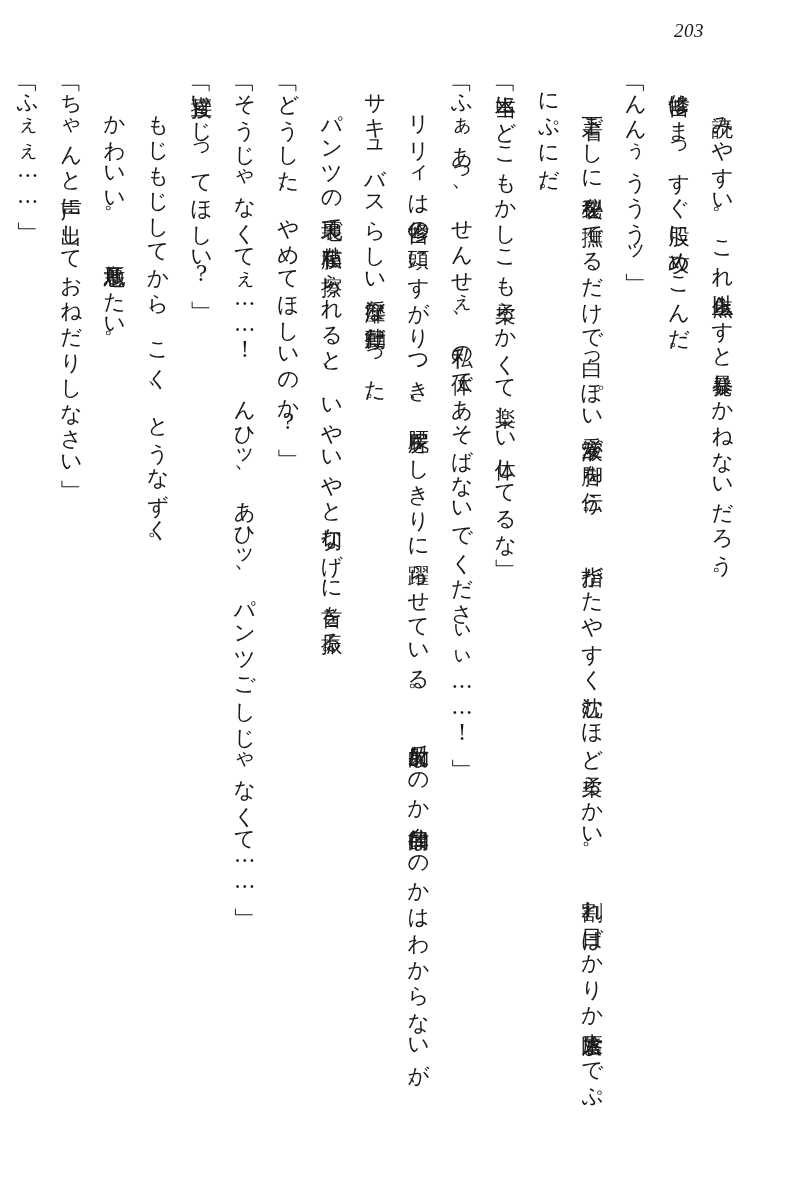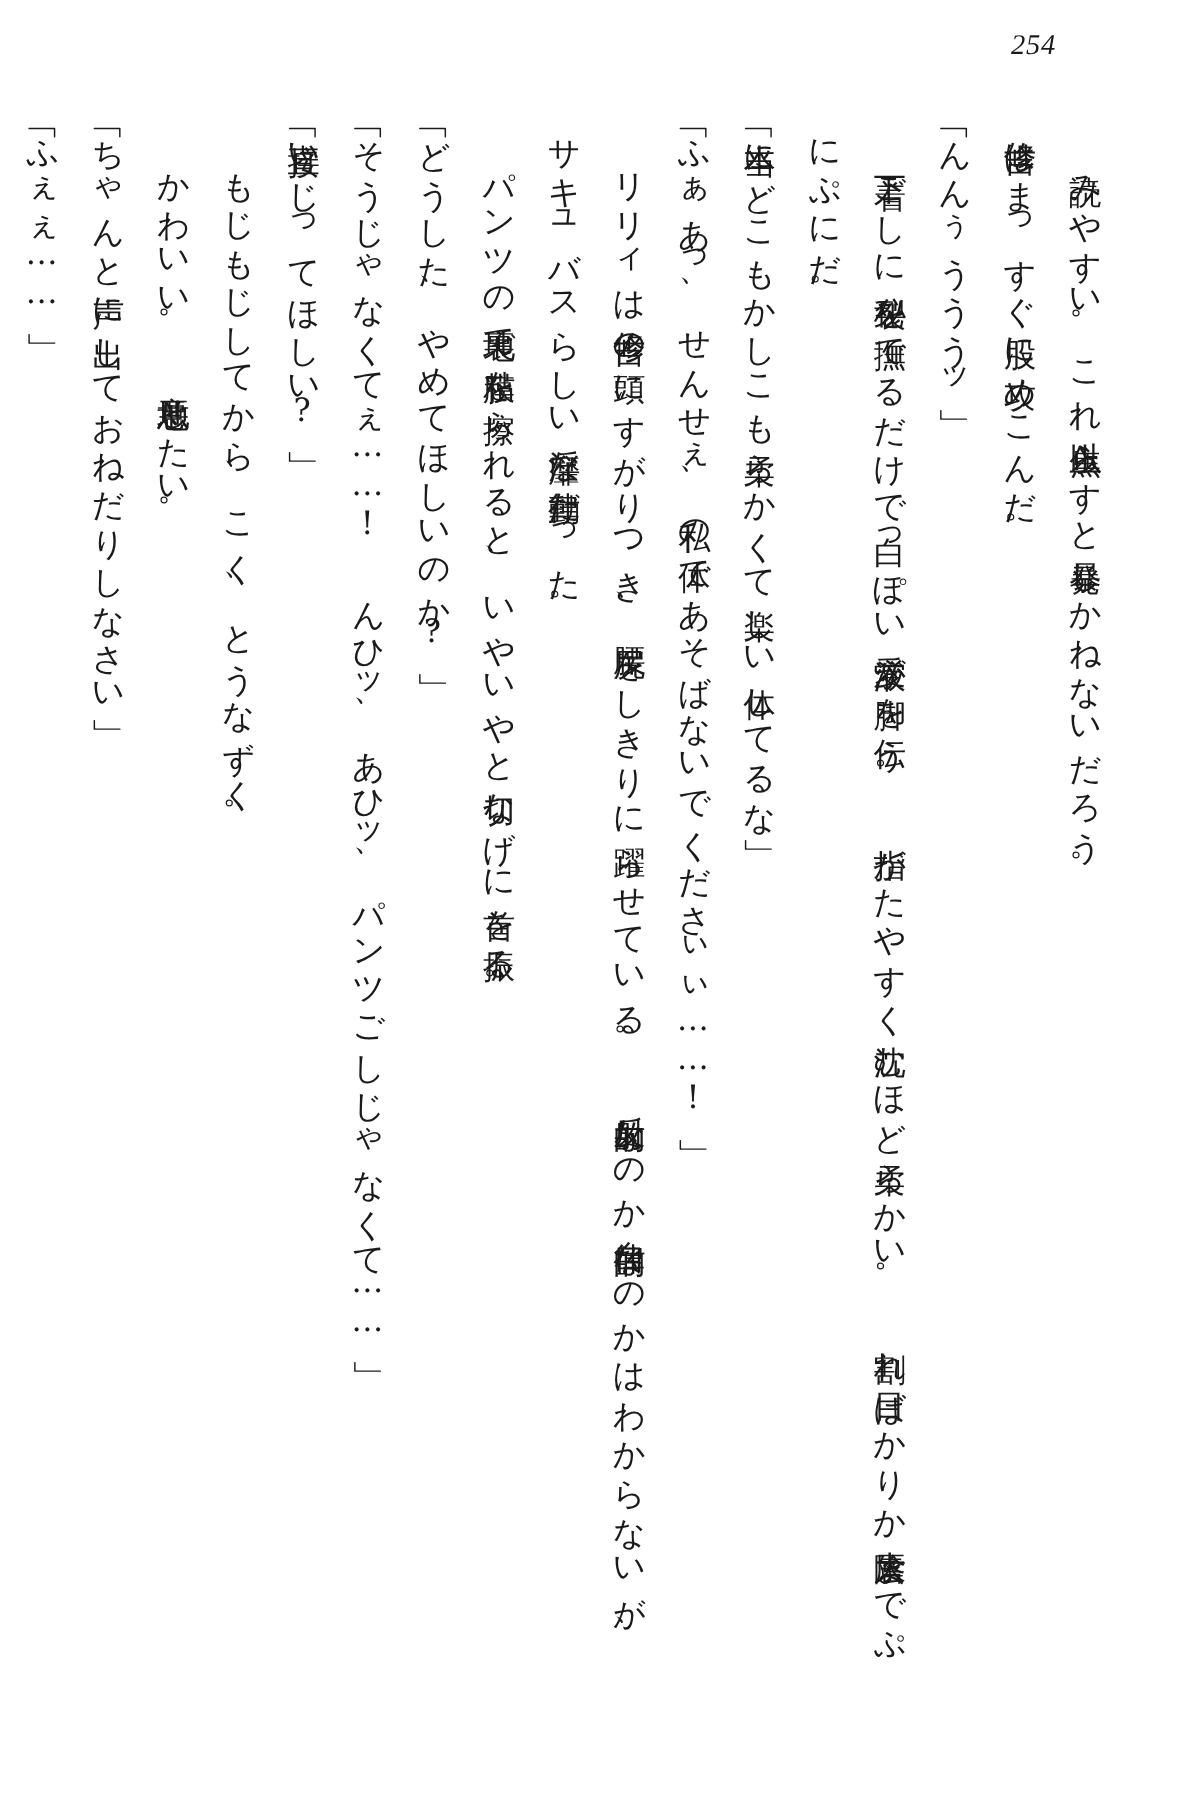--- a/index.html
+++ b/index.html
@@ -53,21 +53,21 @@
   }
   .text-body p.indent {
     text-indent: 1em;
   }
 </style>
 </head>
 <body>
 
 <div class="page">
 
-  <div class="page-number">254</div>
+  <div class="page-number">203</div>
 
   <div class="text-body" id="body-text">
       <p class="indent">読みやすい。これ以上焦らすと暴発しかねないだろう。</p>
       <p>修吉はまっすぐ股に攻めこんだ。</p>
       <p>「んんぅうううッ」</p>
       <p class="indent">下着ごしに秘裂を撫でるだけで白っぽい愛液が脚を伝う。　指がたやすく沈むほど柔らかい。　割れ目ばかりか大陰唇までぷにぷにだ。</p>
       <p>「本当にどこもかしこも柔らかくて楽しい体してるな」</p>
       <p>「ふぁあっ、せんせぇ、私の体であそばないでくださぃぃ……!」</p>
       <p class="indent">リリィは修吉の頭にすがりつき、腰尻をしきりに躍らせている。　反射的なのか自律的なのかはわからないが、サキュバスらしい淫靡な律動だった。</p>
       <p class="indent">パンツの裏地で粘膜を擦られると、いやいやと切なげに首を振る。</p>

